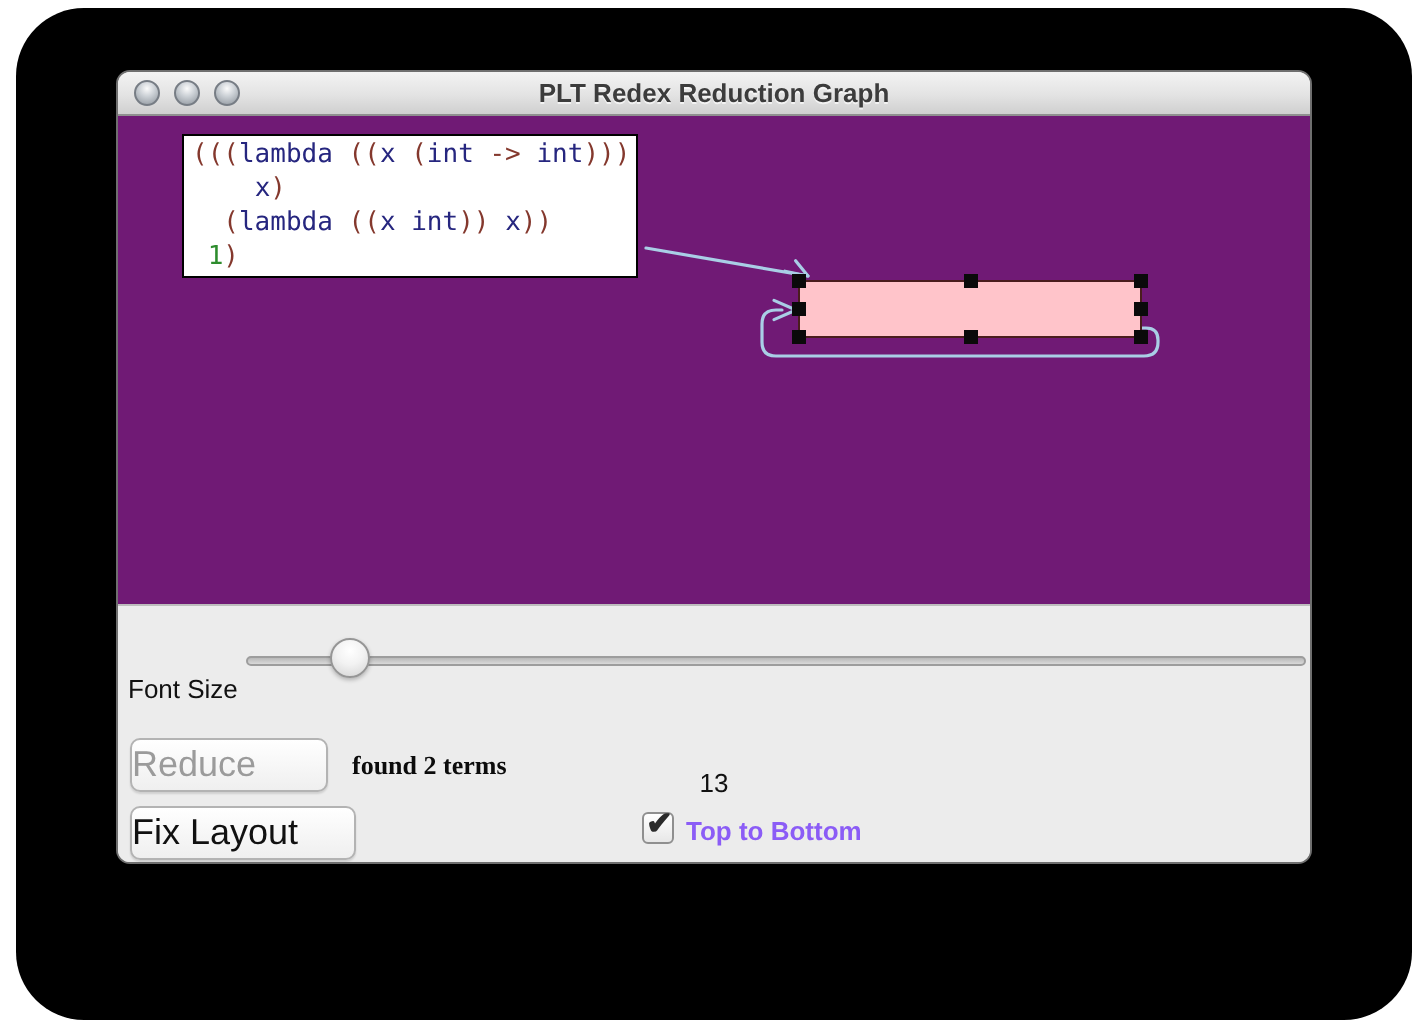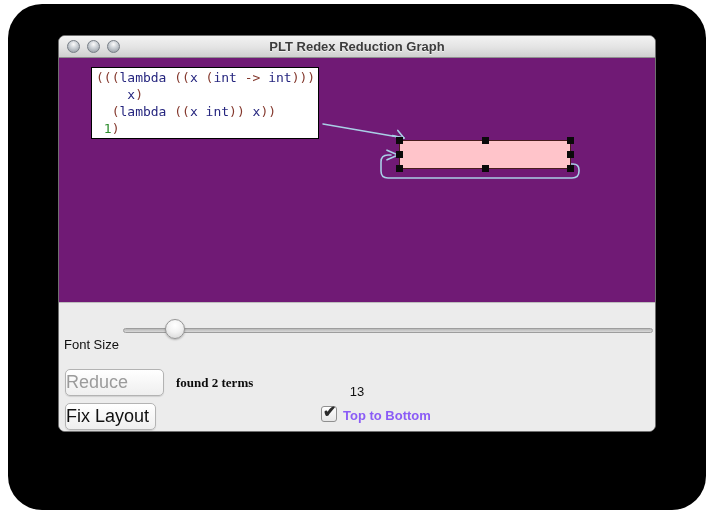--- a/index.html
+++ b/index.html
@@ -53,21 +53,21 @@
   .fs-value { position:absolute; left:0; right:0; top:52px; text-align:center; font-size:13px; font-weight:400; color:#111;margin-top:28px; }
 
   .btn { position:absolute; height:27px; border-radius:5px; border:1px solid #b3b3b3;
          background:linear-gradient(180deg,#ffffff,#efefef);
          font-size:18px; font-weight:500; color:#111; text-align:left; line-height:25px;
          box-shadow:0 1px 1px rgba(0,0,0,.12); }
   .btn.disabled { color:#9b9b9b; }
   .reduce-btn { left:6px; top:65px; width:99px; }
   .status { position:absolute; left:117px; top:71px; font-size:13px; font-weight:700; color:#0c0c0c;font-family:Liberation Serif, serif; }
 
-  .fix-btn { left:6px; top:99px; width:91px; }
+  .fix-btn { left:6px; top:99px; width:113px; }
   .popup { position:absolute; left:112px; top:99px; width:138px; height:27px; border-radius:5px;
            border:1px solid #b3b3b3; background:linear-gradient(180deg,#ffffff,#efefef);
            font-size:13px; font-weight:500; color:#111; line-height:25px; padding-left:10px;
            box-shadow:0 1px 1px rgba(0,0,0,.12); }
   .stepper { position:absolute; right:9px; top:4px; display:flex; flex-direction:column; align-items:center;
              font-size:6px; line-height:8px; color:#4a4a4a; }
   .checkbox { position:absolute; left:262px; top:102px; width:16px; height:16px; border-radius:3px;
               border:1px solid #8f8f8f; background:linear-gradient(180deg,#ffffff,#e7e7e7); }
   .checkbox .check { position:absolute; left:1px; top:-5px; font-size:16px; font-weight:700; color:#2b2b2b; }
   .check-label { position:absolute; left:284px; top:104px; font-size:13px; font-weight:600; color:#8b5cf6; }

